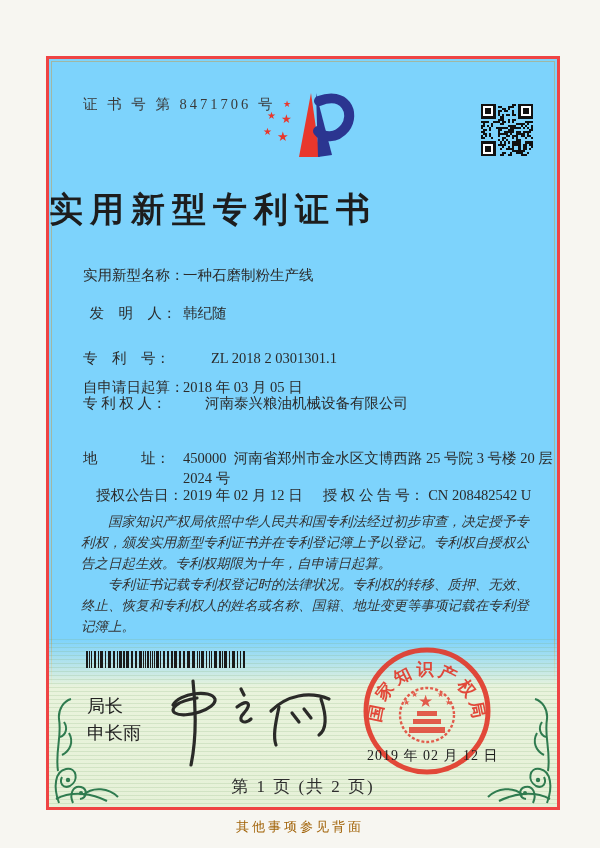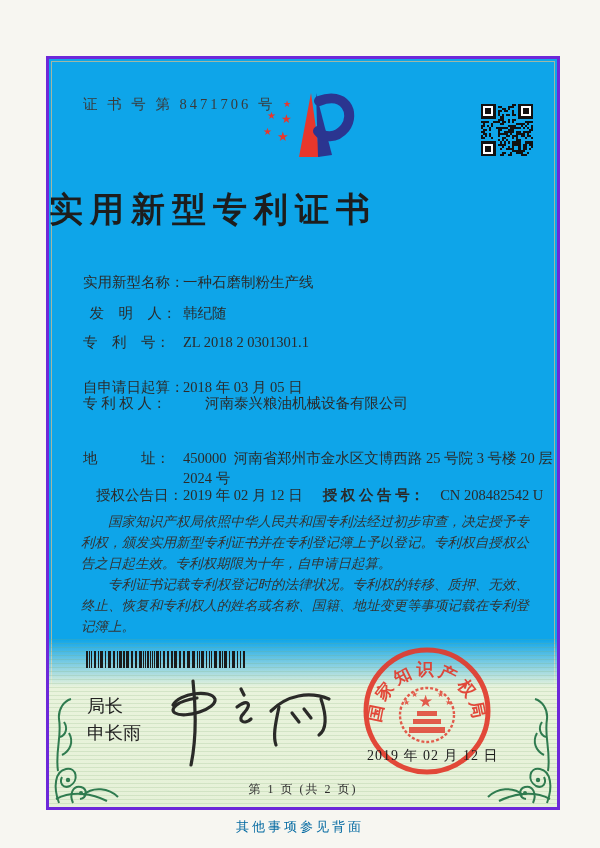--- a/index.html
+++ b/index.html
@@ -1,54 +1,54 @@
 <!DOCTYPE html>
 <html><head>
 <meta charset="utf-8">
 <style>
   html,body{margin:0;padding:0;}
   body{width:600px;height:848px;overflow:hidden;
        font-family:"Liberation Serif","DejaVu Serif",serif;color:#2b2b2b;}
   .page{position:relative;width:600px;height:848px;background:#f7f6f1;}
   .frame{position:absolute;left:46px;top:56px;width:508px;height:748px;
-         border:3px solid #6d28d9;background:#0ea5e9;}
+         border:3px solid #ef4444;background:#7dd3fc;}
   .frame-inner{position:absolute;inset:2px;border:1px solid #9fb7a5;pointer-events:none;}
   .green-band{position:absolute;left:0;right:0;bottom:0;height:168px;
       background:
         repeating-linear-gradient(180deg, rgba(124,170,112,.20) 0 1px, rgba(255,255,255,0) 1px 4px),
         linear-gradient(to bottom, rgba(233,243,220,0) 0, #e9f3dc 48px, #e6f1d8 100%);}
   .cert-number{position:absolute;left:34px;top:36px;font-size:14.5px;letter-spacing:3px;color:#3a3a3a;}
   .logo{position:absolute;left:210px;top:30px;width:96px;height:80px;}
   .qr{position:absolute;left:432px;top:43px;width:52px;height:56px;}
   .title{position:absolute;left:0;right:0;top:128px;text-align:left;
          font-size:34px;font-weight:700;letter-spacing:7px;color:#1d1d1d;}
   .row{position:absolute;left:34px;display:flex;font-size:14.5px;line-height:20px;}
   .row .lbl{width:100px;flex:0 0 100px;white-space:nowrap;}
   .row .val{white-space:pre-wrap;}
-  .row-name{top:214px;font-family:Liberation Mono, monospace;} .row-inventor{top:244px;text-align:center;} .row-patno{top:273px;}
+  .row-name{top:206px;} .row-inventor{top:244px;text-align:center;} .row-patno{top:289px;gap:28px;}
   .row-filing{top:318px;} .row-patentee{top:334px;gap:22px;}
   .row-address{top:389px;} .row-address .val{width:376px;}
   .row-grant{top:426px;text-align:right;}
   .row-grant .pair2{display:flex;margin-left:20px;}
-  .row-grant .lbl2{white-space:nowrap;margin-right:16px;font-weight:bold;}
+  .row-grant .lbl2{white-space:nowrap;margin-right:4px;}
   .paras{position:absolute;left:32px;right:28px;top:452px;font-size:13.5px;
          line-height:21px;font-style:italic;color:#333;}
   .paras p{margin:0;text-indent:2em;text-align:justify;}
   .barcode{position:absolute;left:37px;top:592px;width:160px;height:17px;}
   .signer{position:absolute;left:38px;top:634px;font-size:18px;line-height:27px;color:#222;}
   .signature{position:absolute;left:100px;top:606px;width:190px;height:115px;}
   .seal{position:absolute;left:308px;top:582px;width:140px;height:140px;opacity:.92;}
   .seal-date{position:absolute;left:318px;top:688px;font-size:14px;letter-spacing:1px;
              color:#1c1c1c;z-index:5;}
   .page-indicator{position:absolute;left:0;right:0;bottom:9px;text-align:center;
-                  font-size:12px;letter-spacing:2px;color:#2e2e2e;}
+                  font-size:17px;letter-spacing:2px;color:#2e2e2e;}
   .ornament{position:absolute;bottom:2px;width:72px;height:112px;}
   .orn-left{left:2px;} .orn-right{right:2px;transform:scaleX(-1);}
   .back-note{position:absolute;left:0;right:0;top:818px;text-align:center;
-             font-size:13px;letter-spacing:3px;color:#0369a1;}
+             font-size:13px;letter-spacing:3px;color:#a16207;}
 </style>
 </head>
 <body>
 
 <div class="page">
   <div class="frame">
     <div class="frame-inner"></div>
     <div class="green-band"></div>
 
     <div class="cert-number">证 书 号 第 8471706 号</div>

